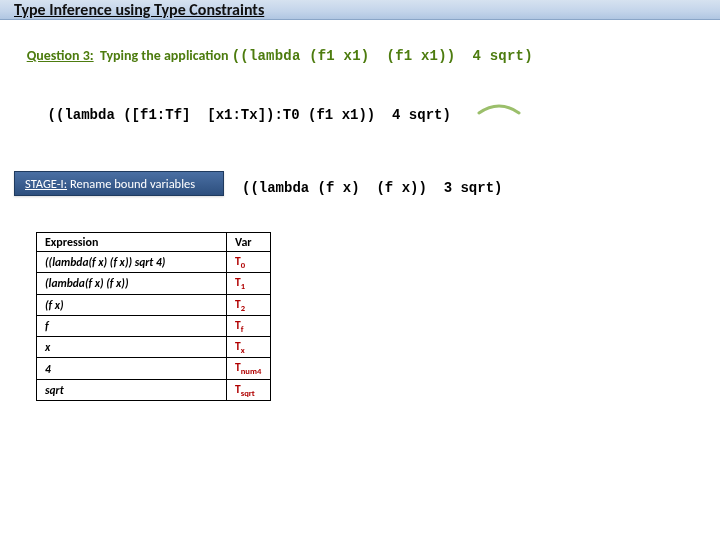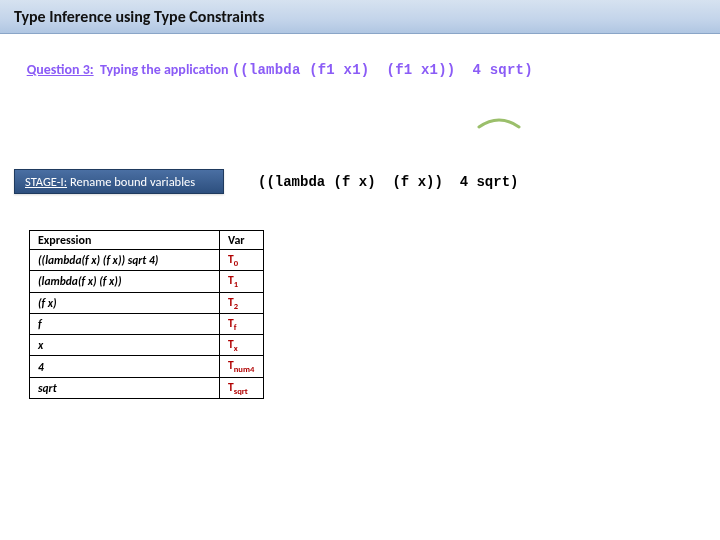--- a/index.html
+++ b/index.html
@@ -5,36 +5,37 @@
   * { box-sizing: border-box; margin: 0; padding: 0; }
   body {
     width: 720px;
     height: 540px;
     background: #fff;
     font-family: "Segoe UI", Calibri, Arial, sans-serif;
     overflow: hidden;
   }
   .title-bar {
     width: 100%;
-    height: 34px;
+    height: 20px;
     background: linear-gradient(to bottom, #d6e2f0 0%, #c3d4ea 60%, #b0c6e2 100%);
     border-bottom: 1px solid #8aa5c7;
     padding: 6px 14px;
     display: flex;
     align-items: center;
+    text-decoration: underline;
   }
   .title-text {
     font-weight: 700;
     font-size: 16px;
     color: #111;
   }
   .content { padding: 10px 14px; }
   .q-line {
     font-size: 14px;
-    color: #8b5cf6;
+    color: #4d7c0f;
     margin-bottom: 10px;
     white-space: pre;
   }
   .q-label { font-weight: 700; text-decoration: underline; }
   .q-prompt { font-weight: 700; }
   .q-code { font-family: "Courier New", monospace; font-weight: 700; letter-spacing: 0.2px; }
   .typed-line {
     font-family: "Courier New", monospace;
     font-size: 14px;
     font-weight: 700;
@@ -43,23 +44,22 @@
     position: relative;
   }
   .arc-wrap {
     position: absolute;
     top: -8px;
     left: 0;
     pointer-events: none;
   }
   .stage-row {
     display: flex;
-    align-items: center;
+    align-items: flex-end;
     margin-bottom: 36px;
-    gap: 16px;
   }
   .stage-badge {
     background: linear-gradient(to bottom, #4a6fa3, #2d4f7e);
     color: #fff;
     font-size: 12.5px;
     padding: 4px 10px;
     border: 1px solid #1f3a5e;
     min-width: 290px;
     white-space: nowrap;
     box-shadow: 0 1px 2px rgba(0,0,0,0.15);
@@ -67,21 +67,21 @@
   .stage-u { text-decoration: underline; }
   .stage-code {
     font-family: "Courier New", monospace;
     font-size: 14px;
     font-weight: 700;
     margin-left: 18px;
     white-space: pre;
   }
   .expr-table {
     border-collapse: collapse;
-    margin-left: 15px;
+    margin-left: 22px;
     font-size: 11.5px;
   }
   .expr-table th, .expr-table td {
     border: 1px solid #000;
     padding: 2px 8px;
     text-align: left;
     vertical-align: middle;
   }
   .expr-table th {
     font-weight: 700;
@@ -103,33 +103,34 @@
   <span class="title-text">Type Inference using Type Constraints</span>
 </div>
 
 <div class="content">
 
   <div class="q-line">
     <span class="q-label">Question 3:</span><span>  </span><span class="q-prompt">Typing the application</span><span> </span><span class="q-code">((lambda (f1 x1)  (f1 x1))  4 sqrt)</span>
   </div>
 
   <div class="typed-line">
+    <span>((lambda ([f1:Tf]  [x1:Tx]):T0 (f1 x1))  4 sqrt)</span>
     <span class="arc-wrap">
       <svg width="560" height="16">
         <path d="M 415 14 Q 435 0 455 14" fill="none" stroke="#9bbf6b" stroke-width="3" stroke-linecap="round"></path>
       </svg>
     </span>
   </div>
 
   <div class="stage-row">
     <div class="stage-badge" style="min-width:210px">
       <span class="stage-u">STAGE-I:</span>
       <span>Rename bound variables</span>
     </div>
-    <div class="stage-code">((lambda (f x)  (f x))  4 sqrt)</div>
+    <div class="stage-code">((lambda (f x)  (f x))  3 sqrt)</div>
   </div>
 
   <div class="stage-row" style="margin-bottom:0">
     <table class="expr-table">
       <thead>
         <tr>
           <th style="width:190px">Expression</th>
           <th style="width:44px">Var</th>
         </tr>
       </thead>

